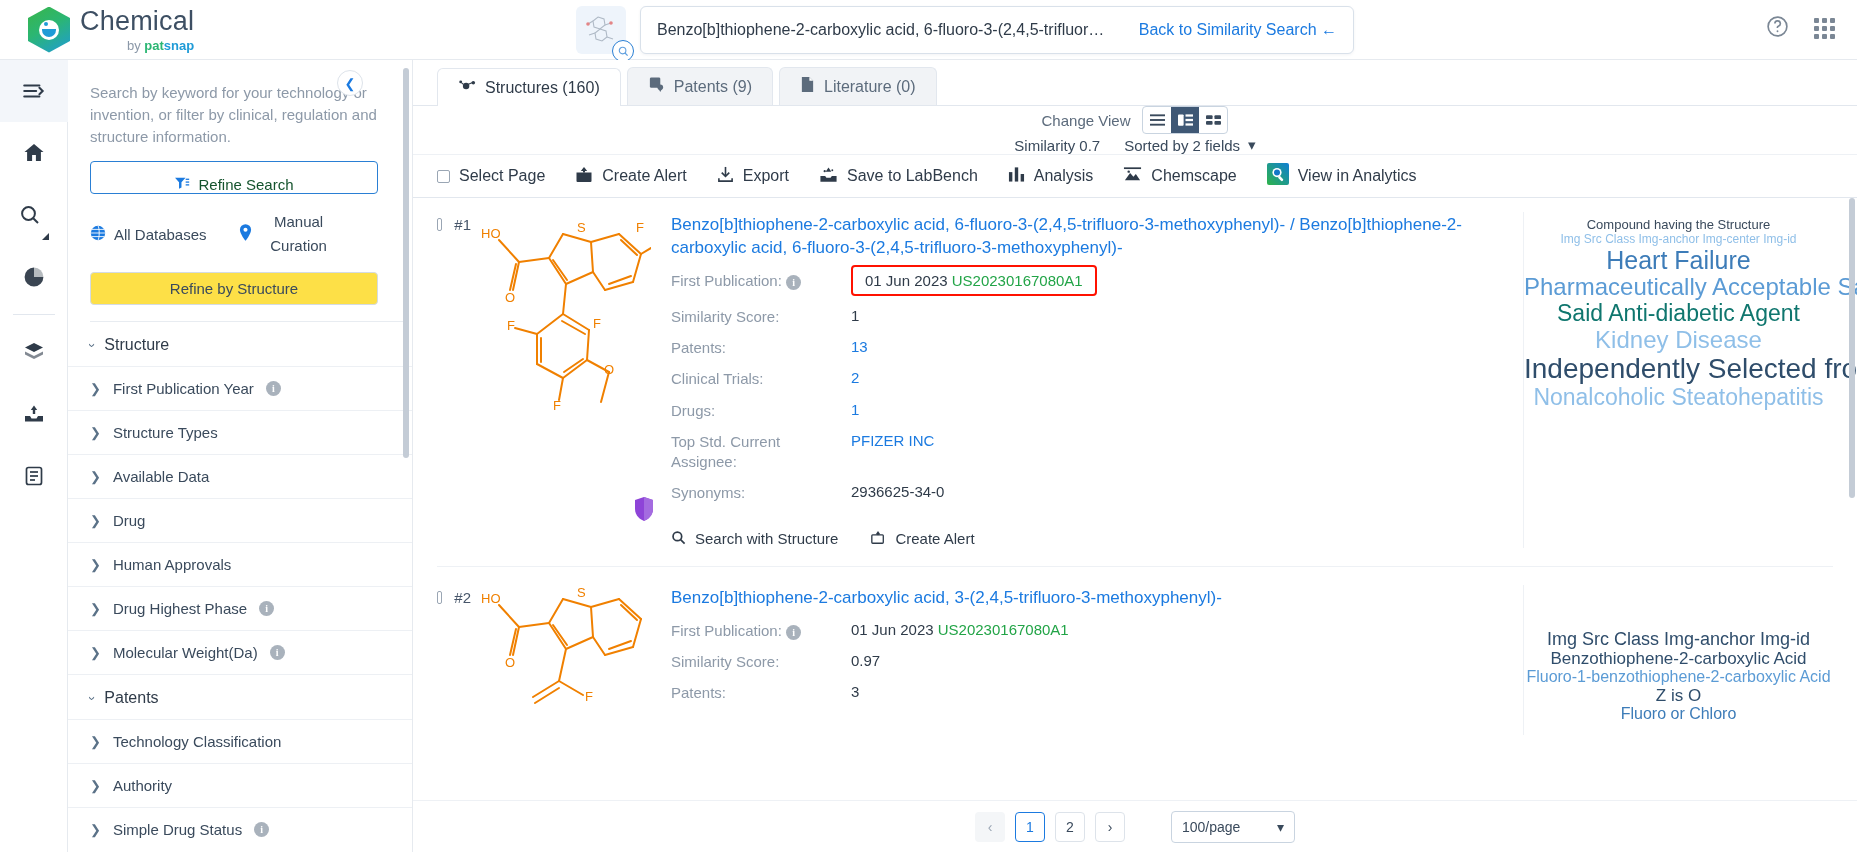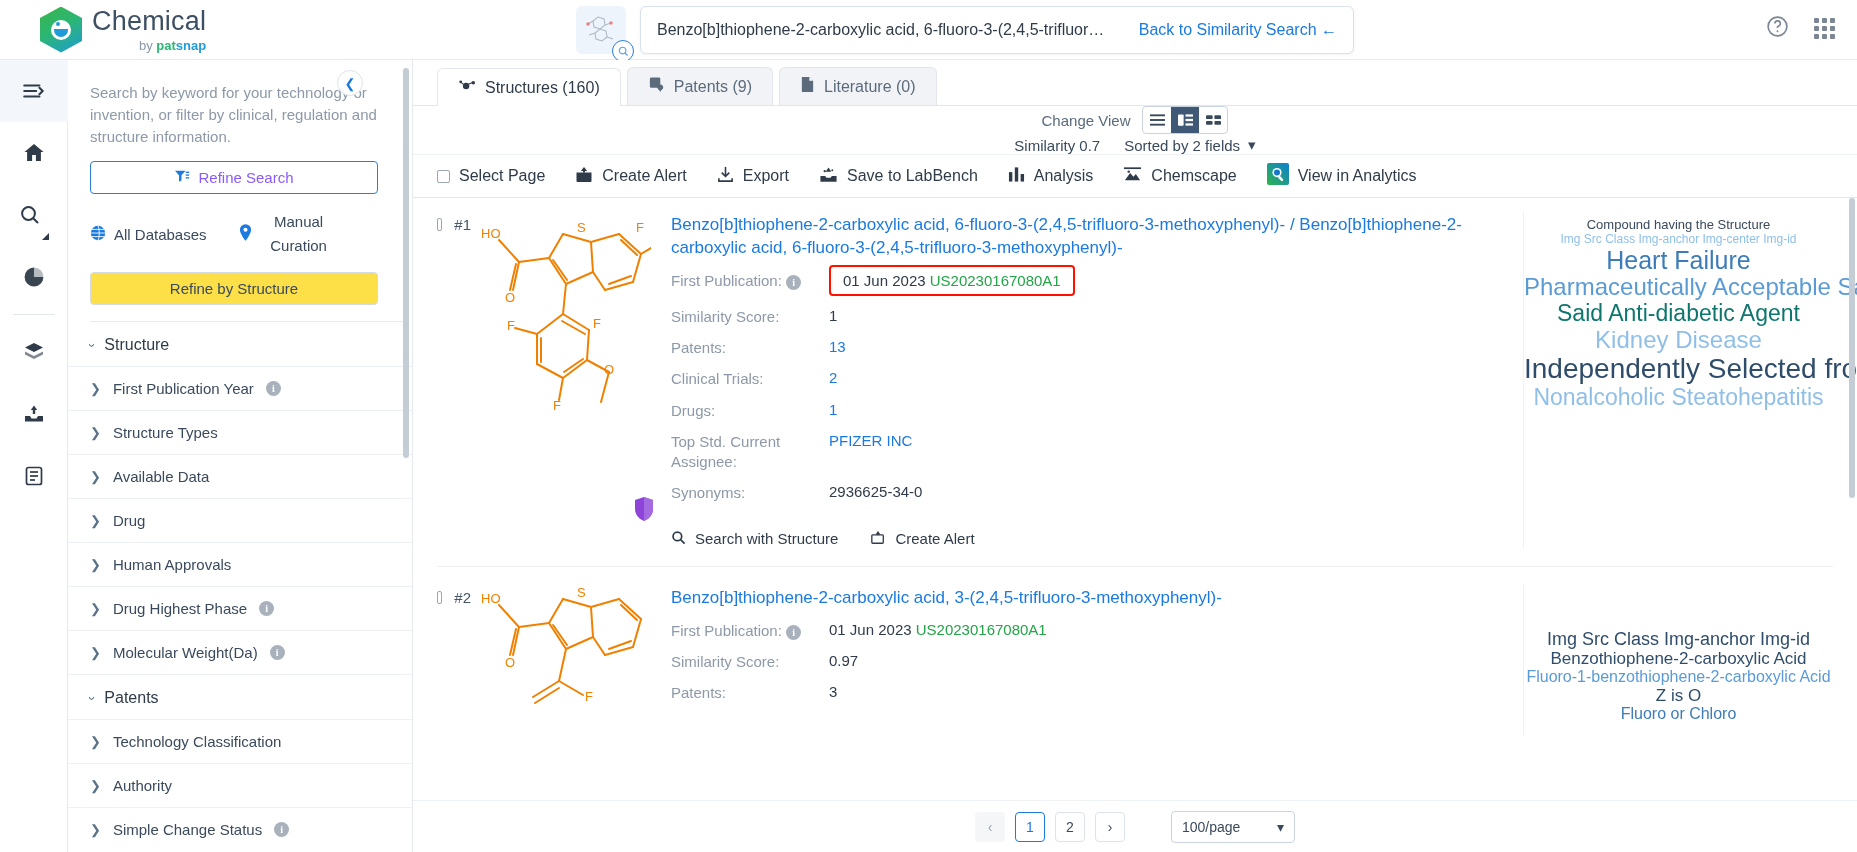--- a/index.html
+++ b/index.html
@@ -12,21 +12,21 @@
     font-size:15px;
   }
   .app { position:relative; width:1857px; height:852px; }
 
   
   .topbar {
     position:absolute; top:0; left:0; width:1857px; height:60px;
     background:#fff; border-bottom:1px solid #e6eaef;
     display:flex; align-items:center;
   }
-  .brand { display:flex; align-items:center; margin-left:40px; }
+  .brand { display:flex; align-items:center; margin-left:28px; }
   .brand-logo { width:42px; height:46px; position:relative; }
   .hexlogo {
     width:42px; height:46px;
     background:linear-gradient(150deg,#39b54a 0%,#2bb673 45%,#1f9bd7 100%);
     clip-path:polygon(50% 0%,100% 25%,100% 75%,50% 100%,0% 75%,0% 25%);
     display:flex; align-items:center; justify-content:center;
   }
   .hexlogo .inner {
     width:20px;height:20px;border-radius:50%;
     background:#fff; position:relative;
@@ -94,22 +94,22 @@
 
   
   .filters {
     position:absolute; left:68px; top:60px; width:345px; height:792px;
     background:#fff; border-right:1px solid #e6eaef; overflow:hidden;
   }
   .filters-inner { padding:22px 22px 0 22px; }
   .hint { color:#8d99a8; font-size:15px; line-height:1.45; }
   .btn-refine {
     margin-top:14px; width:288px; height:33px;
-    border:1px solid #2a7fd4; border-radius:4px; color:#8b5cf6; background:#fff;
-    display:flex; align-items:center; justify-content:center; gap:8px; font-size:15px; cursor:pointer;
+    border:1px solid #2a7fd4; border-radius:4px; color:#14532d; background:#fff;
+    display:flex; align-items:flex-end; justify-content:center; gap:8px; font-size:15px; cursor:pointer;
   }
   .dbrow { display:flex; align-items:center; margin-top:16px; font-size:15px; gap:8px;}
   .dbrow .gl { color:#1b7ae0; }
   .db-label { color:#3a4a5c; }
   .pin { color:#1b7ae0; margin-left:24px;}
   .manual { color:#3a4a5c; line-height:1.6; text-align:center; width:78px;}
   .btn-structure {
     margin-top:14px; width:288px; height:33px;
     border:1px solid #d4dbe3; border-radius:4px; color:#3a4a5c; background:#fde047;
     display:flex; align-items:center; justify-content:center; font-size:15px; cursor:pointer;
@@ -179,21 +179,21 @@
   .chk-col { width:34px; padding-top:4px;}
   .idx { color:#47566a; font-size:15px; margin-left:4px;}
   .chk-row { display:flex; align-items:center; gap:8px;}
   .struct-col { width:190px; position:relative; }
   .struct-col svg { display:block; }
   .shield {
     position:absolute; right:6px; bottom:26px; color:#8e44d8; font-size:22px;
   }
   .info-col { flex:1; padding-left:10px; padding-top:2px; min-width:0;}
   .ctitle { color:#1b7ae0; font-size:17px; line-height:1.35; }
-  .frow { display:flex; align-items:flex-start; margin-top:11px; font-size:15px;}
+  .frow { display:flex; align-items:flex-start; margin-top:11px; font-size:15px;gap:22px;}
   .flabel { width:158px; color:#8d99a8; line-height:1.35;}
   .fval { color:#2f3b49; }
   .fval.link { color:#1b7ae0; }
   .pubhl {
     border:2px solid #ff1100; border-radius:4px; padding:5px 12px; margin-top:-6px; display:inline-block;
   }
   .pubdate{ color:#2f3b49;}
   .pubnum { color:#22a447; }
   .cactions { display:flex; gap:32px; margin-top:26px; font-size:15px; color:#2f3b49;}
   .cloud-col { width:310px; padding-top:6px; border-left:1px solid #eef1f5; margin-left:14px;}
@@ -427,21 +427,21 @@
     <div class="facet">
       <span class="chev">❯</span>
       <span>Technology Classification</span>
     </div>
     <div class="facet">
       <span class="chev">❯</span>
       <span>Authority</span>
     </div>
     <div class="facet">
       <span class="chev">❯</span>
-      <span>Simple Change Status</span>
+      <span>Simple Drug Status</span>
       <span class="info-i">i</span>
     </div>
 
     <div class="filters-scroll"></div>
   </div>
 
   <div class="collapse-handle">❮</div>
 
   <div class="main">
 

